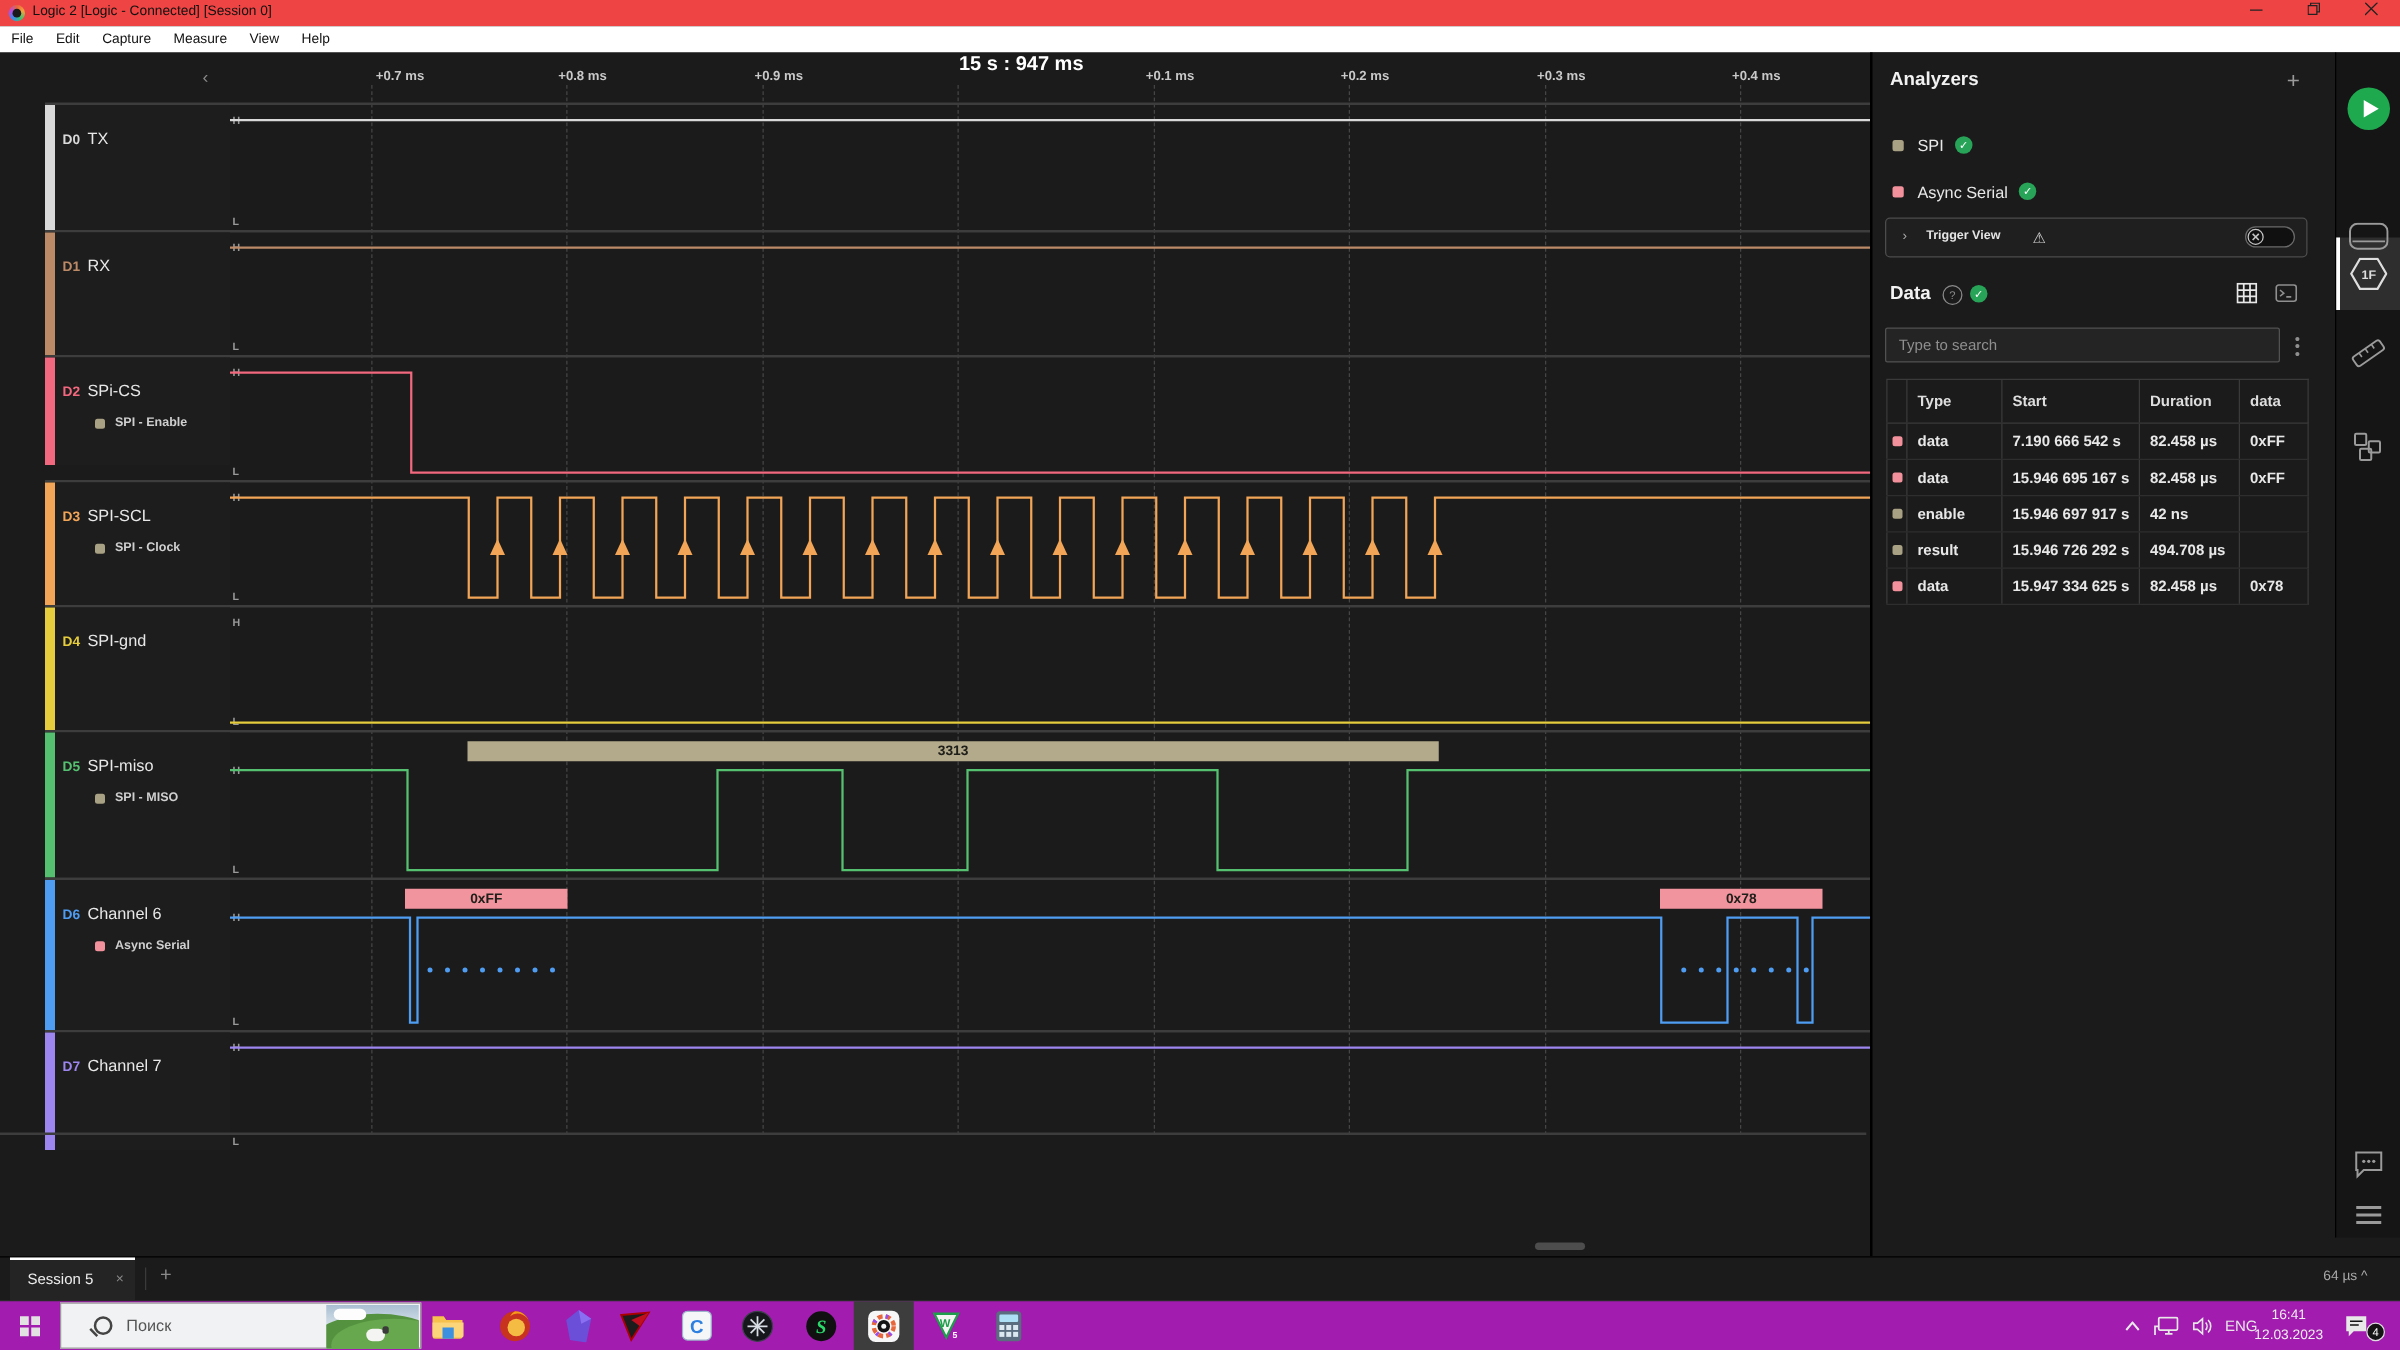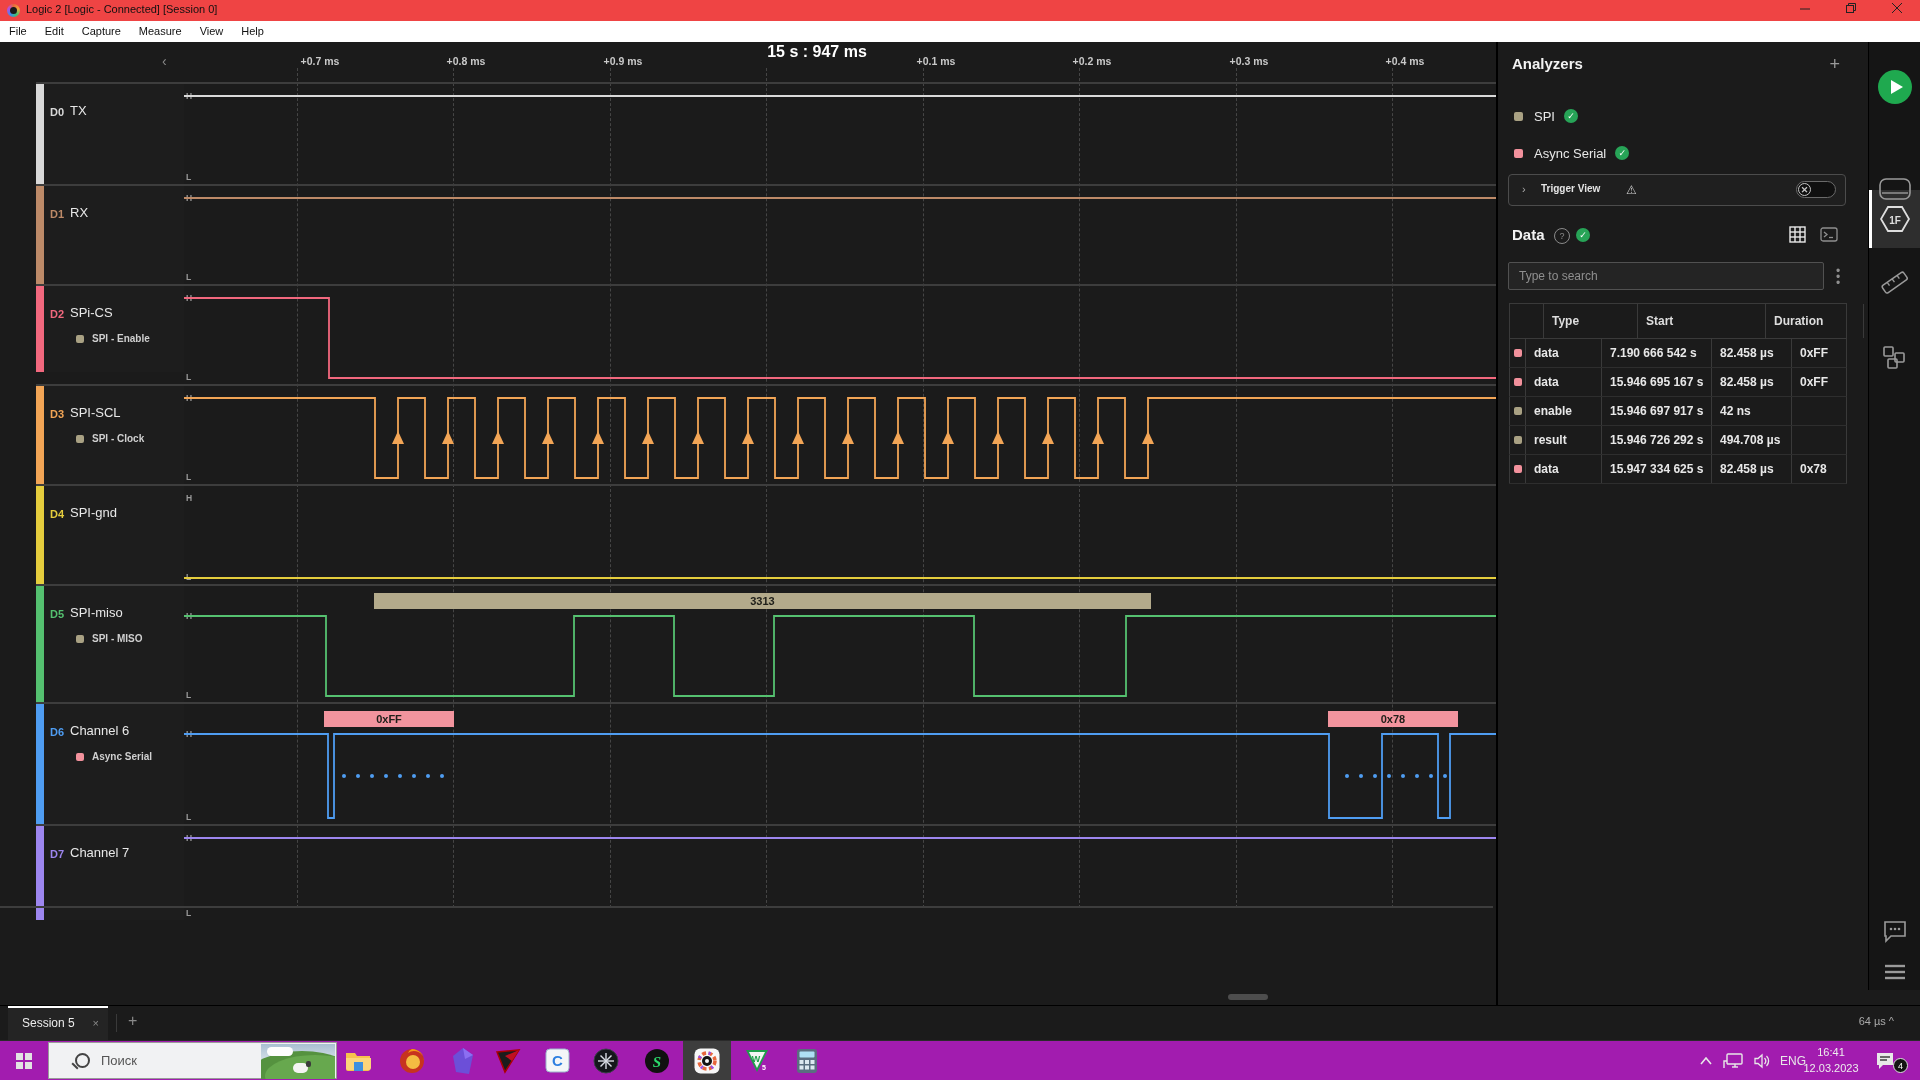--- a/index.html
+++ b/index.html
@@ -60,21 +60,21 @@
          color:#c6c6c6;font-size:9px;line-height:13px;text-align:center;box-sizing:border-box;font-weight:bold;}
   .help-circ{position:absolute;width:14px;height:14px;border:1px solid #8a8a8a;border-radius:50%;color:#8a8a8a;font-size:9px;
              line-height:14px;text-align:center;}
   .panel-icon{position:absolute;color:#c9c9c9;}
   .search-box{position:absolute;left:10px;top:220px;width:316px;height:28px;background:#242424;border:1px solid #515151;border-radius:2px;
               box-sizing:border-box;color:#e0e0e0;font-size:12px;padding:0 10px;outline:none;font-family:"Liberation Sans",sans-serif;}
   .search-box::placeholder{color:#8f8f8f;}
   .vdots{position:absolute;left:334px;top:226px;color:#8f8f8f;font-size:12px;letter-spacing:0;line-height:6px;text-align:center;width:12px;}
   .dtable{position:absolute;left:11px;top:261px;width:338px;}
   .tr{display:grid;grid-template-columns:16px 76px 110px 80px 56px;border-bottom:1px solid #2e2e2e;border-right:1px solid #3a3a3a;}
-  .tr.head{height:34px;border-top:1px solid #3a3a3a;border-bottom:1px solid #3a3a3a;gap:18px;}
+  .tr.head{height:34px;border-top:1px solid #3a3a3a;border-bottom:1px solid #3a3a3a;}
   .tr.body{height:28px;}
   .td{border-left:1px solid #3a3a3a;display:flex;align-items:center;padding-left:8px;font-size:12px;font-weight:bold;color:#e8e8e8;
       overflow:hidden;white-space:nowrap;box-sizing:border-box;}
   .td.sw{padding-left:0;justify-content:center;}
   .td.sw span{width:8px;height:8px;border-radius:2px;display:block;}
   .tr.head .td{color:#dedede;}
 
   
   .right-sidebar{position:absolute;left:1868px;top:0;width:52px;height:948px;background:#151515;border-left:1px solid #000;box-sizing:border-box;}
   .sb-item{position:absolute;left:0;width:52px;height:44px;display:flex;align-items:center;justify-content:center;}

